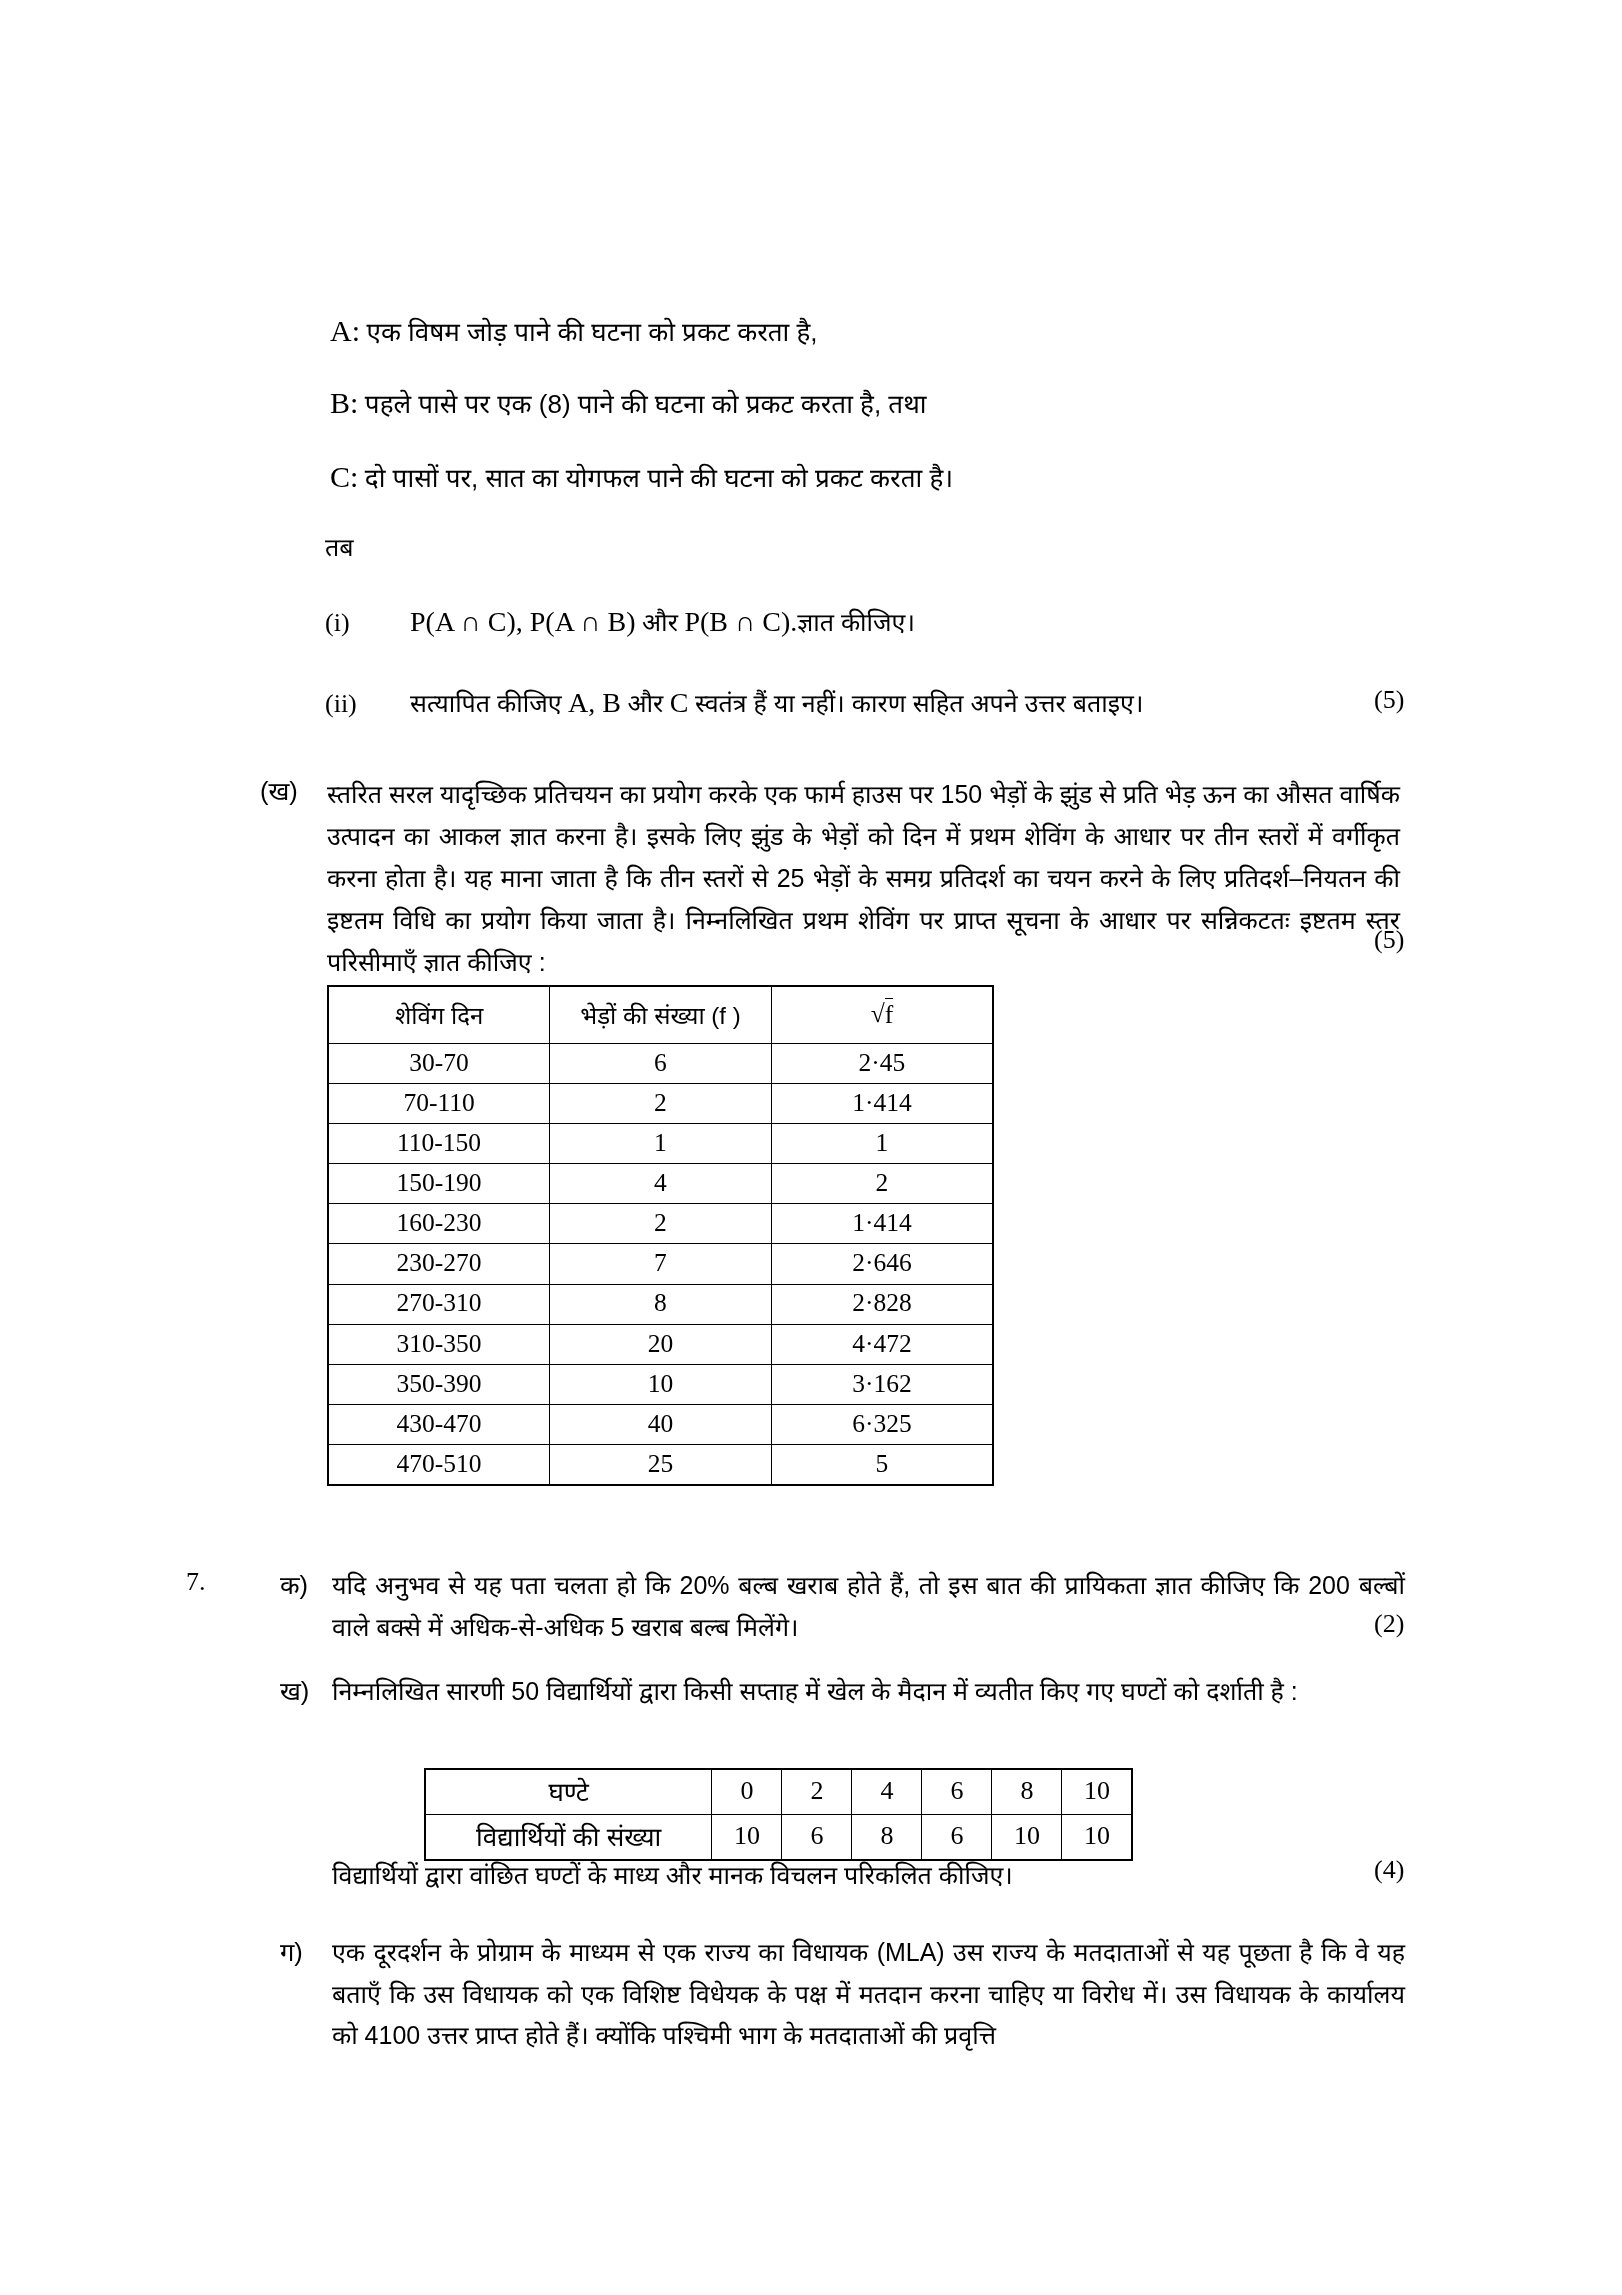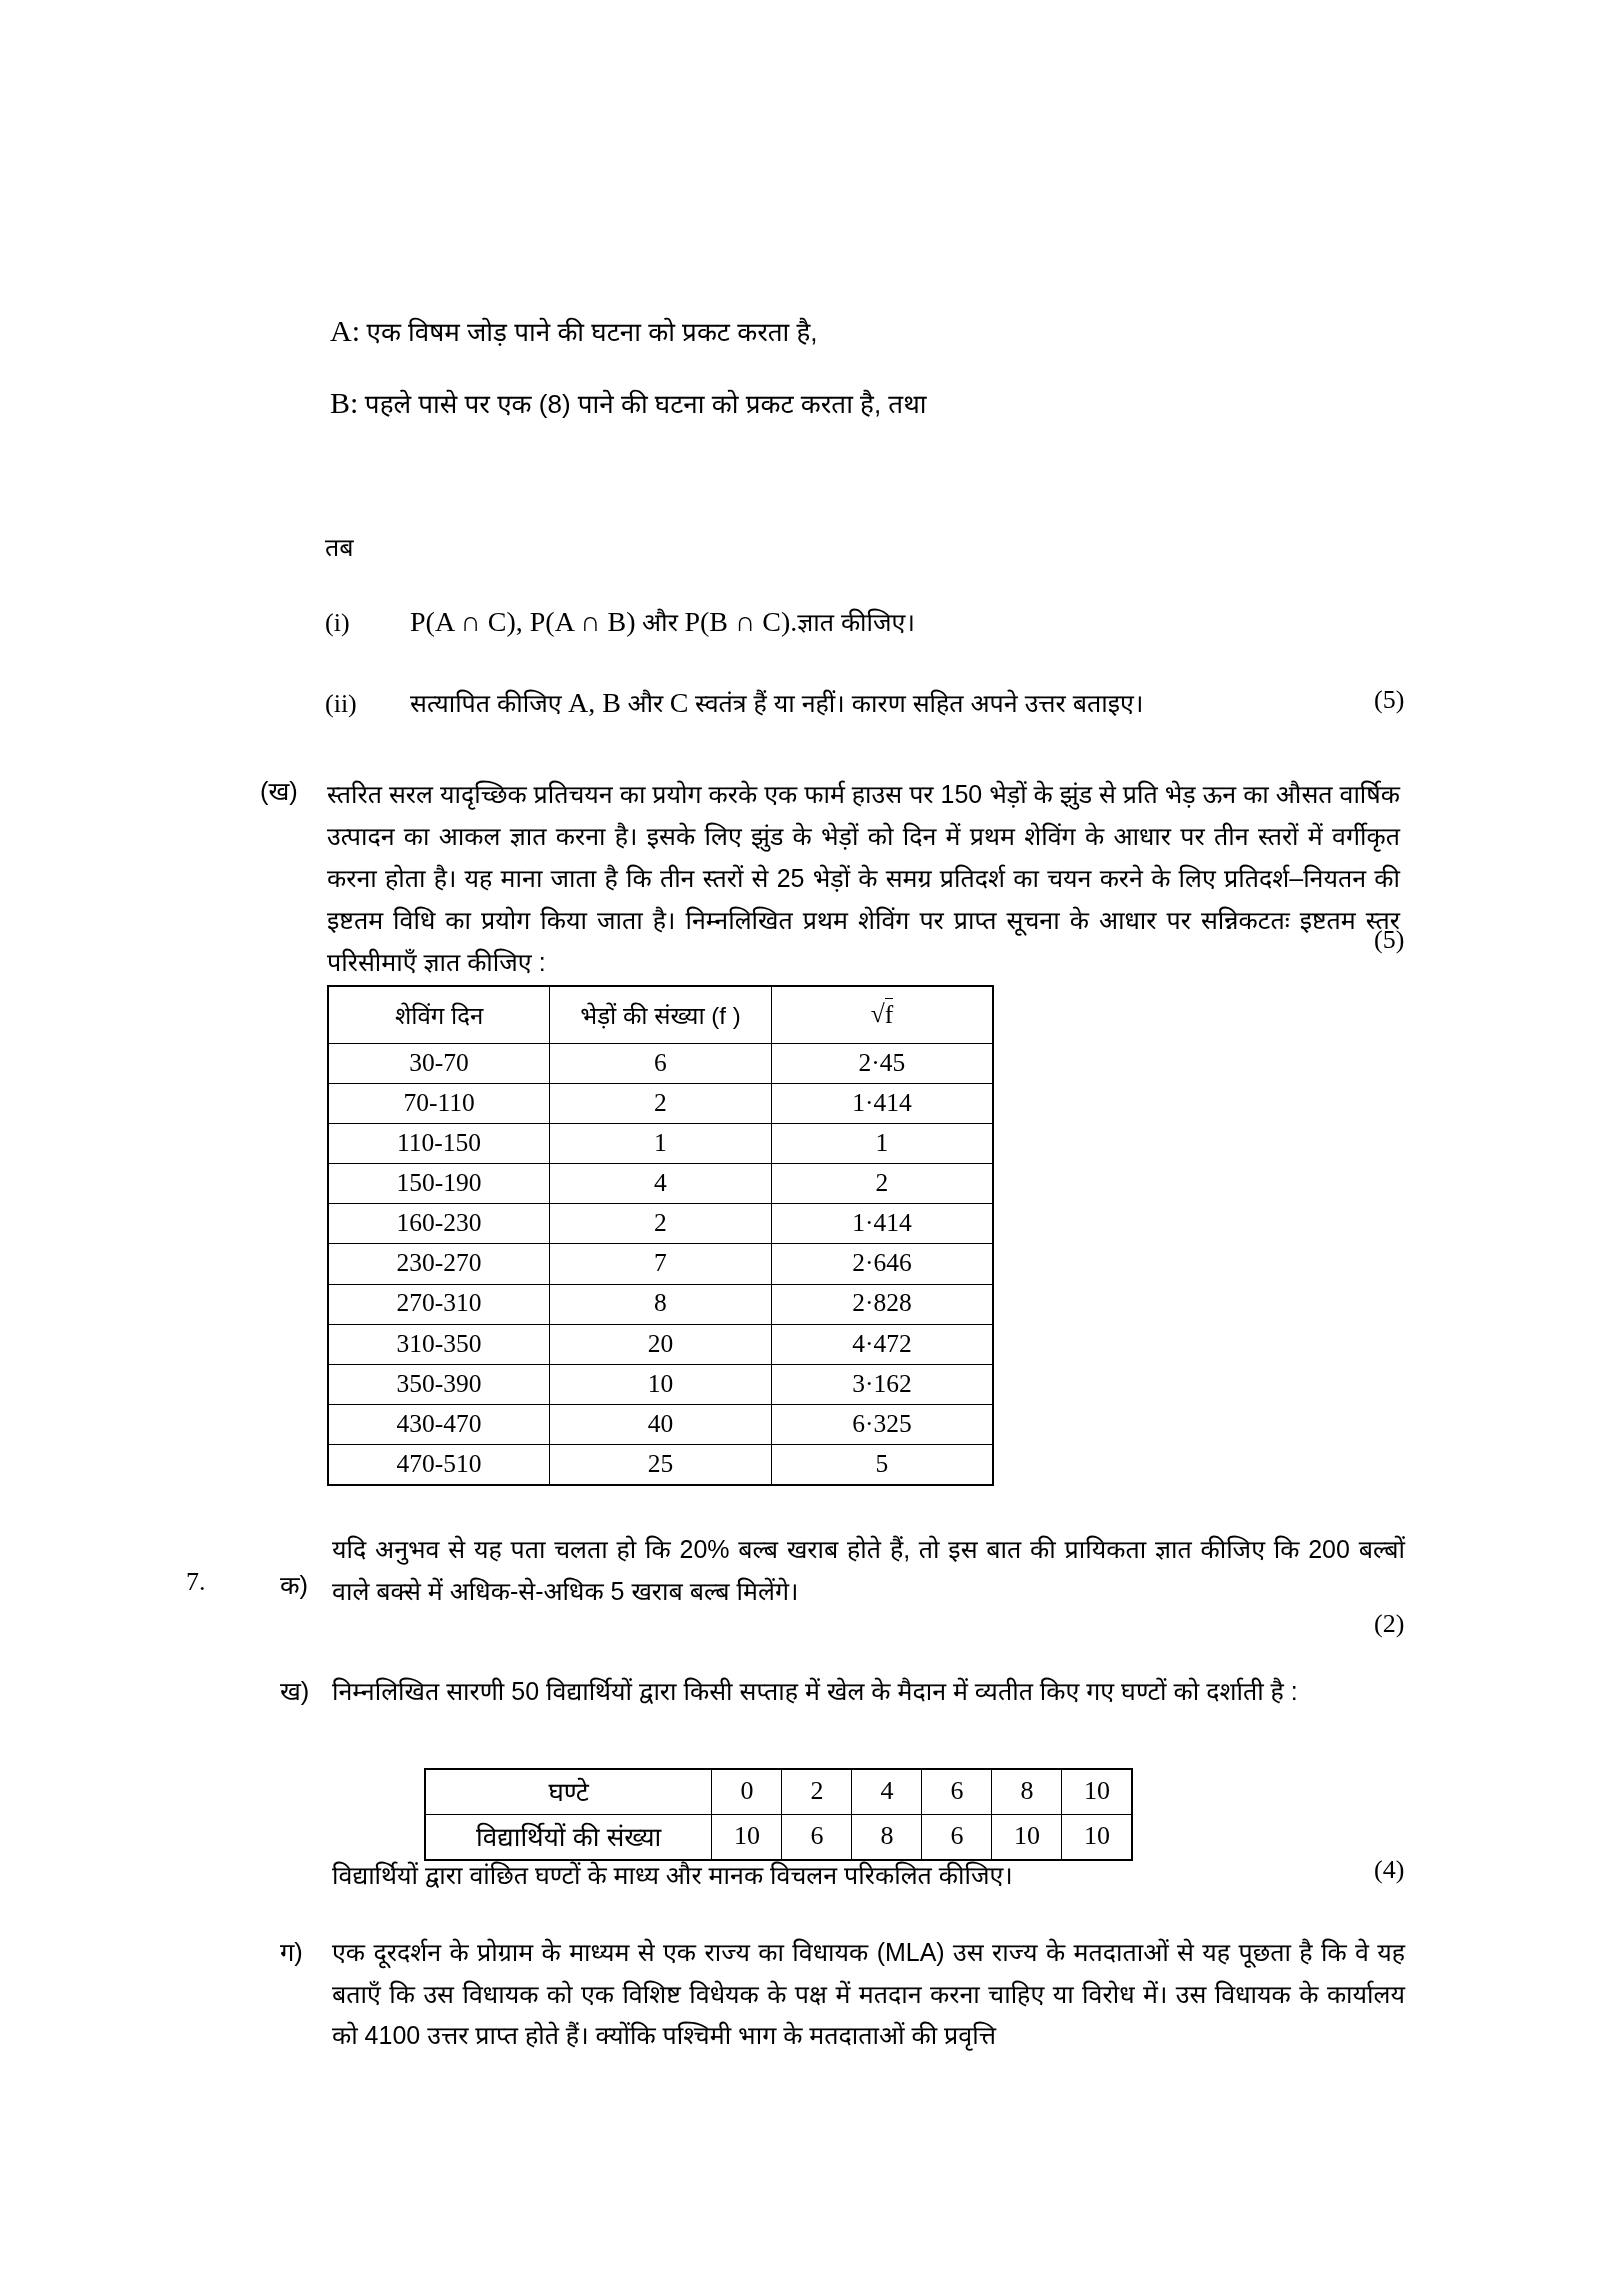--- a/index.html
+++ b/index.html
@@ -140,20 +140,24 @@
   <div class="ev-line" style="left:330px; top:268px;">
     <span class="ev-label">A</span><span class="ev-label">:</span>
     <span class="hindi">एक विषम जोड़ पाने की घटना को प्रकट करता है,</span>
   </div>
 
   <div class="ev-line" style="left:330px; top:340px;">
     <span class="ev-label">B</span><span class="ev-label">:</span>
     <span class="hindi">पहले पासे पर एक (8) पाने की घटना को प्रकट करता है, तथा</span>
   </div>
 
+  <div class="ev-line" style="left:330px; top:414px;">
+    <span class="ev-label">C</span><span class="ev-label">:</span>
+    <span class="hindi">दो पासों पर, सात का योगफल पाने की घटना को प्रकट करता है।</span>
+  </div>
 
   <div class="ev-line hindi" style="left:325px; top:489px; font-size:25px;">तब</div>
 
   <div class="roman-item" style="left:325px; top:564px;">
     <span class="roman-tag">(i)</span><span class="mathish">P(A ∩ C), P(A ∩ B)</span>
     <span class="hindi" style="font-size:25px;">और</span>
     <span class="mathish">P(B ∩ C).</span><span class="hindi" style="font-size:25px;">ज्ञात कीजिए।</span>
   </div>
 
   <div class="roman-item" style="left:325px; top:645px;">
@@ -239,21 +243,21 @@
         <td>470-510</td>
         <td>25</td>
         <td>5</td>
       </tr>
     </tbody>
   </table>
 
   <div class="qnum" style="left:186px; top:1527px;">7.</div>
 
   <div class="part hindi" style="left:280px; top:1527px;">क)</div>
-  <div class="blk hindi" style="left:332px; top:1489px; width:1073px; font-size:25px; line-height:1.66;">यदि अनुभव से यह पता चलता हो कि 20% बल्ब खराब होते हैं, तो इस बात की प्रायिकता ज्ञात कीजिए कि 200 बल्बों वाले बक्से में अधिक-से-अधिक 5 खराब बल्ब मिलेंगे।</div>
+  <div class="blk hindi" style="left:332px; top:1525px; width:1073px; font-size:25px; line-height:1.66;">यदि अनुभव से यह पता चलता हो कि 20% बल्ब खराब होते हैं, तो इस बात की प्रायिकता ज्ञात कीजिए कि 200 बल्बों वाले बक्से में अधिक-से-अधिक 5 खराब बल्ब मिलेंगे।</div>
   <div class="marks" style="left:1374px; top:1569px;">(2)</div>
 
   <div class="part hindi" style="left:280px; top:1633px;">ख)</div>
   <div class="blk hindi" style="left:332px; top:1631px; width:1073px; font-size:25px; line-height:1.66;">निम्नलिखित सारणी 50 विद्यार्थियों द्वारा किसी सप्ताह में खेल के मैदान में व्यतीत किए गए घण्टों को दर्शाती है :</div>
 
   <table class="hours-table">
     <tbody>
       <tr>
         <td class="rowhead hindi">घण्टे</td>
         <td class="val">0</td>

